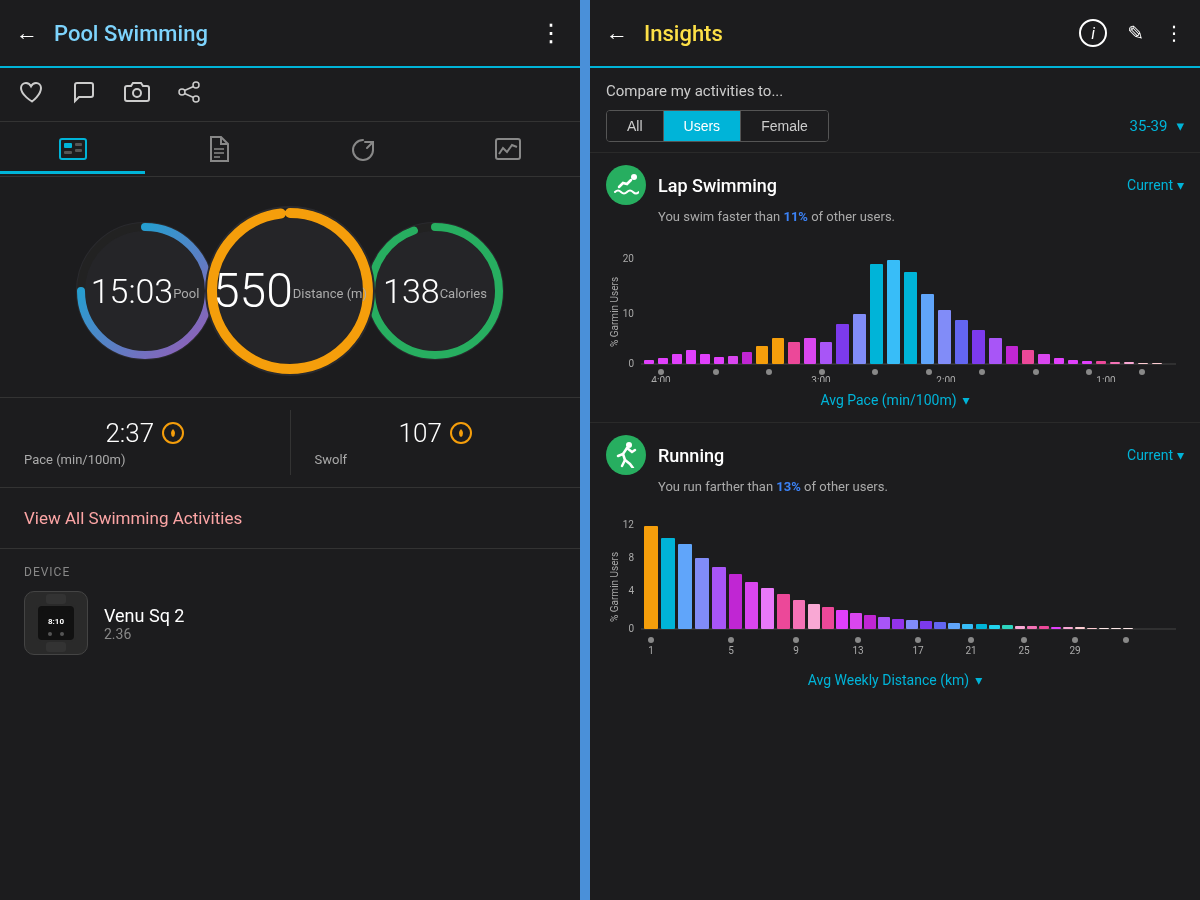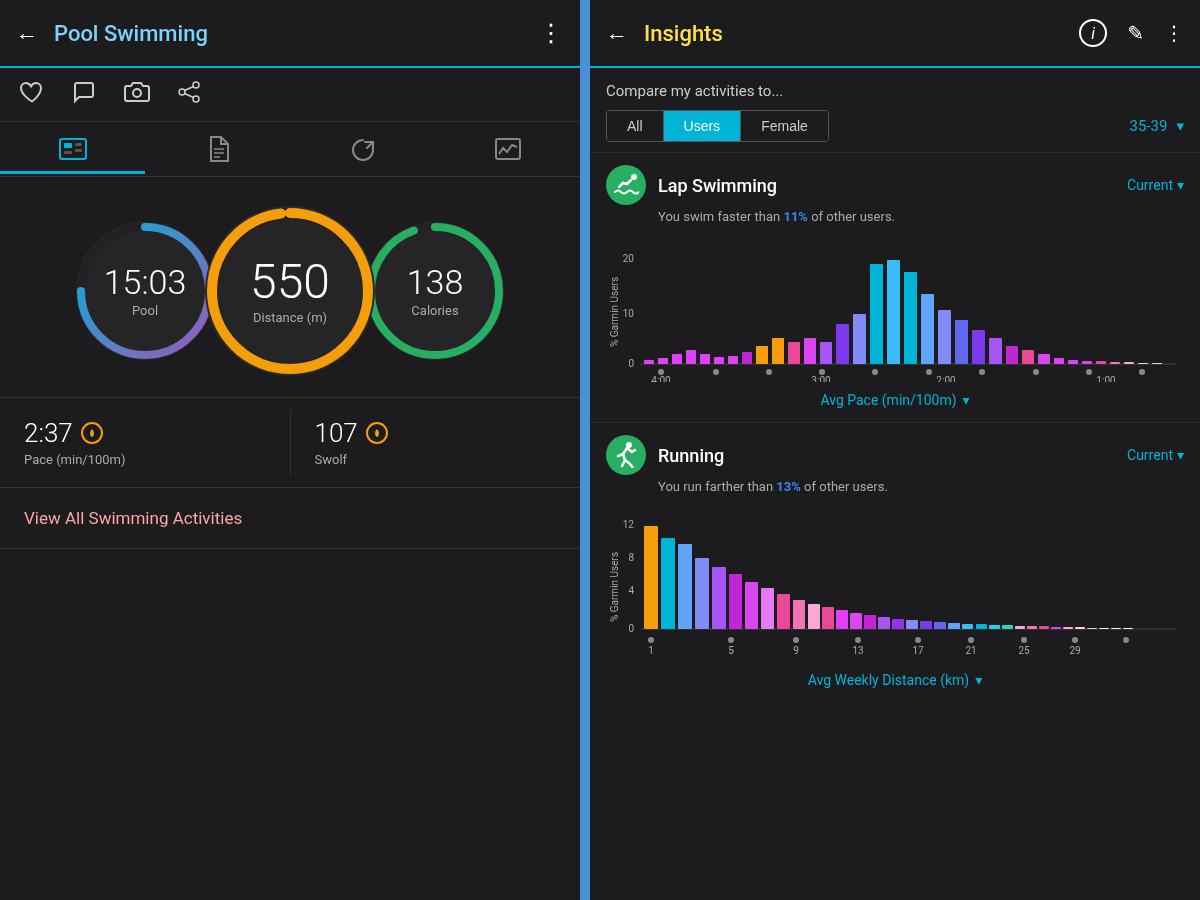--- a/index.html
+++ b/index.html
@@ -105,21 +105,20 @@
       display: flex;
       align-items: center;
       justify-content: center;
     }
     .circle-svg {
       position: absolute;
       top: 0; left: 0;
     }
     .circle-inner {
       display: flex;
-      flex-direction: column;
       align-items: center;
       justify-content: center;
       text-align: center;
       z-index: 1;
     }
     .circle-value {
       color: #fff;
       font-weight: 300;
       line-height: 1;
     }
@@ -161,20 +160,21 @@
     .stat-item:last-child {
       padding-left: 24px;
     }
     .stat-value {
       color: #fff;
       font-size: 26px;
       font-weight: 300;
       display: flex;
       align-items: center;
       gap: 8px;
+      justify-content: center;
     }
     .stat-label {
       color: #aaa;
       font-size: 13px;
       margin-top: 4px;
     }
 
     .view-all-link {
       padding: 20px 24px;
       border-top: 1px solid #333;
@@ -512,20 +512,47 @@
             <path d="M5 1 Q7 3 7 5 Q7 8 5 9 Q3 8 3 5 Q3 3 5 1Z" fill="#f59e0b"></path>
           </svg>
         </span>
       </div>
       <div class="stat-label">Swolf</div>
     </div>
   </div>
 
   <div class="view-all-link">View All Swimming Activities</div>
 
+  <div class="device-section">
+    <div class="device-label">DEVICE</div>
+    <div class="device-row">
+      <div class="device-watch">
+        <svg width="52" height="58" viewBox="0 0 52 58" fill="none">
+
+          <rect x="16" y="0" width="20" height="10" rx="3" fill="#333"></rect>
+
+          <rect x="6" y="10" width="40" height="38" rx="5" fill="#2a2a2a"></rect>
+          <rect x="8" y="12" width="36" height="34" rx="4" fill="#111"></rect>
+
+          <rect x="12" y="16" width="28" height="20" rx="2" fill="#111"></rect>
+
+          <text x="26" y="30" text-anchor="middle" fill="#fff" font-size="8" font-weight="bold">8:10</text>
+
+          <circle cx="20" cy="40" r="2" fill="#555"></circle>
+          <circle cx="32" cy="40" r="2" fill="#555"></circle>
+
+          <rect x="16" y="48" width="20" height="10" rx="3" fill="#333"></rect>
+        </svg>
+      </div>
+      <div class="device-info">
+        <div class="device-name">Venu Sq 2</div>
+        <div class="device-ver">2.36</div>
+      </div>
+    </div>
+  </div>
 </div>
 
 <div class="panel-divider"></div>
 
 <div class="right-panel">
 
   <div class="right-header">
     <div class="right-header-left">
       <span class="back-arrow">←</span>
       <span class="right-title">Insights</span>

